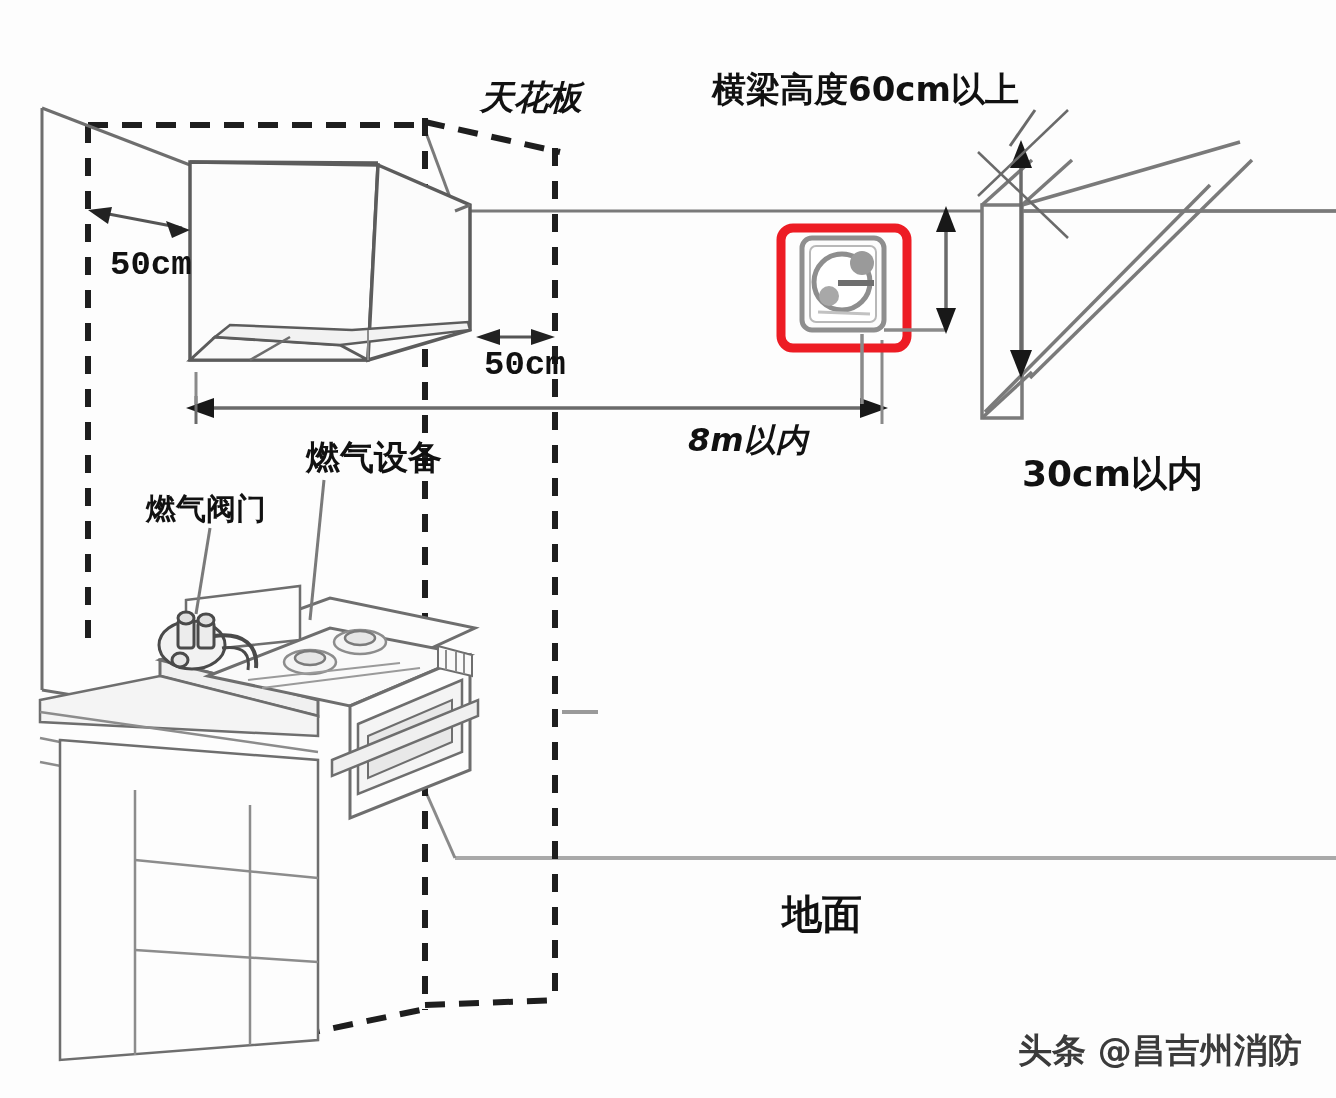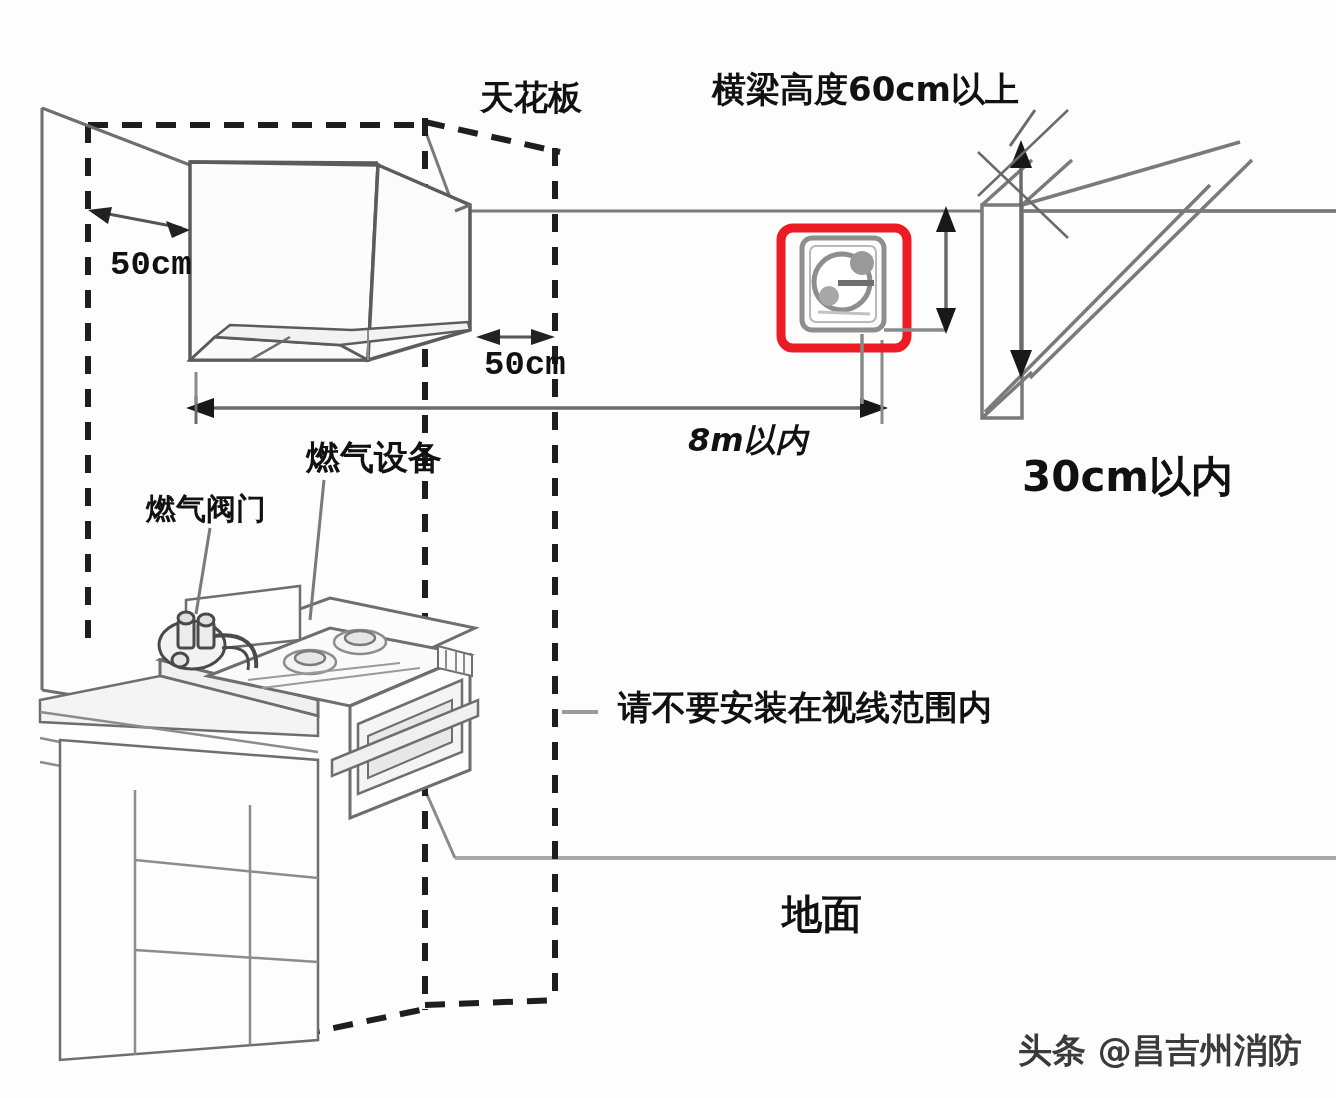--- a/index.html
+++ b/index.html
@@ -247,35 +247,34 @@
 
       <line x1="210" y1="528" x2="196" y2="614"></line>
 
       <line x1="324" y1="480" x2="310" y2="620"></line>
 
       <line x1="562" y1="712" x2="598" y2="712" stroke="#9a9a9a" stroke-width="4"></line>
     </g>
 
   </svg>
 
-  <div class="lbl lbl-cn" style="left:480px; top:80px; font-size:34px;">天花板</div>
+  <div class="lbl lbl-cn" style="left:480px; top:80px; font-size:34px;font-style:italic;">天花板</div>
 
   <div class="lbl lbl-cn" style="left:712px; top:72px; font-size:34px;">横梁高度60cm以上</div>
 
   <div class="lbl lbl-dim" style="left:110px; top:248px; font-size:34px;">50cm</div>
 
   <div class="lbl lbl-dim" style="left:484px; top:348px; font-size:34px;">50cm</div>
 
   <div class="lbl lbl-cn" style="left:688px; top:424px; font-size:32px;font-style:italic;">8m以内</div>
 
-  <div class="lbl lbl-cn" style="left:1022px; top:456px; font-size:42px;">30cm以内</div>
+  <div class="lbl lbl-cn" style="left:1022px; top:456px; font-size:36px;">30cm以内</div>
 
   <div class="lbl lbl-cn" style="left:306px; top:440px; font-size:34px;text-align:right;">燃气设备</div>
 
   <div class="lbl lbl-cn" style="left:146px; top:494px; font-size:30px;">燃气阀门</div>
 
-  <div class="lbl lbl-cn" style="left:618px; top:690px; font-size:34px;">请不要安装在视线范围内</div>
 
   <div class="lbl lbl-cn" style="left:782px; top:894px; font-size:40px;">地面</div>
 
   <div id="watermark" style="left:1018px; top:1028px; font-size:34px;">头条 @昌吉州消防</div>
 
 </div>
 
 </body></html>

